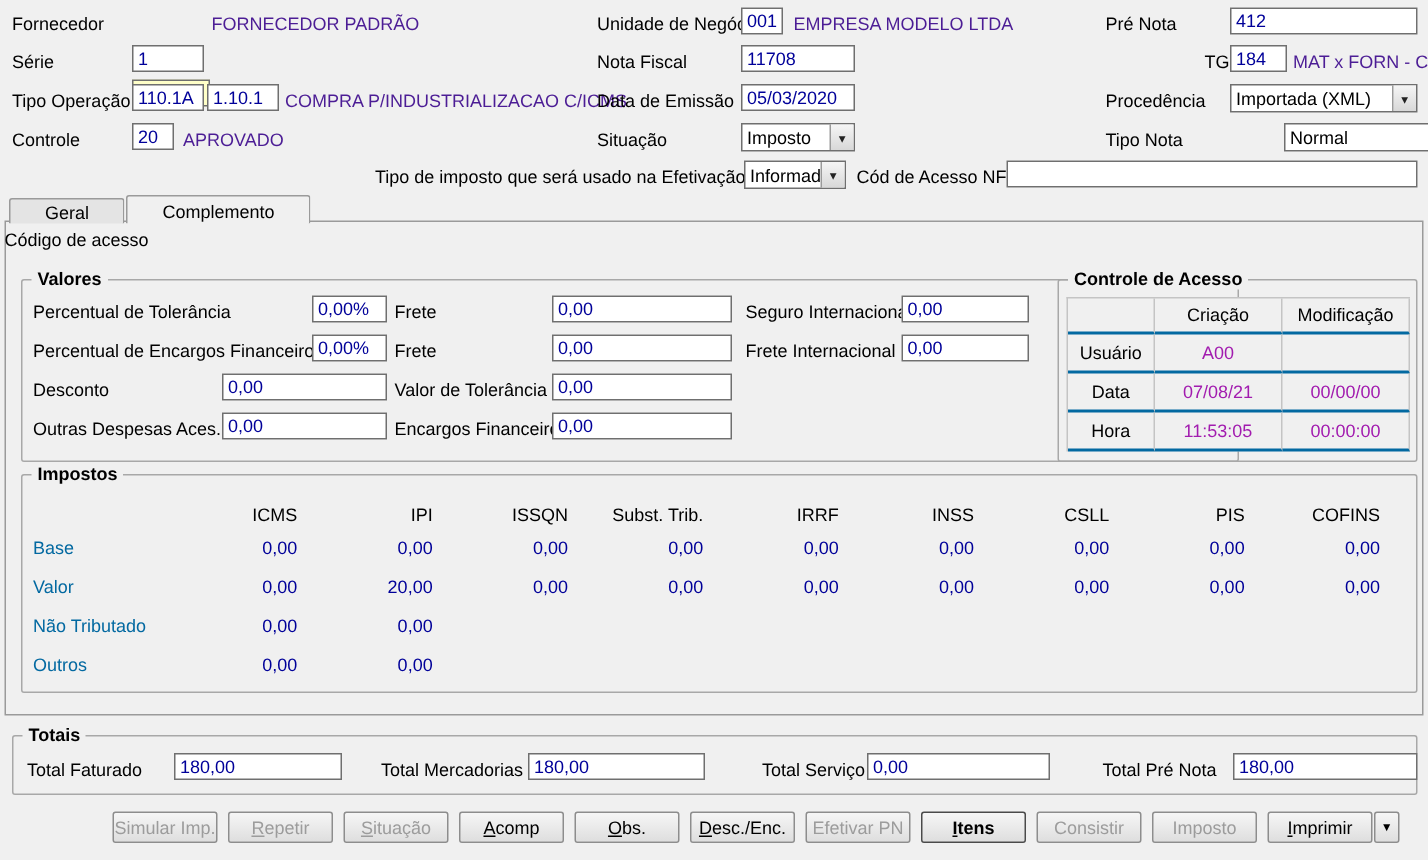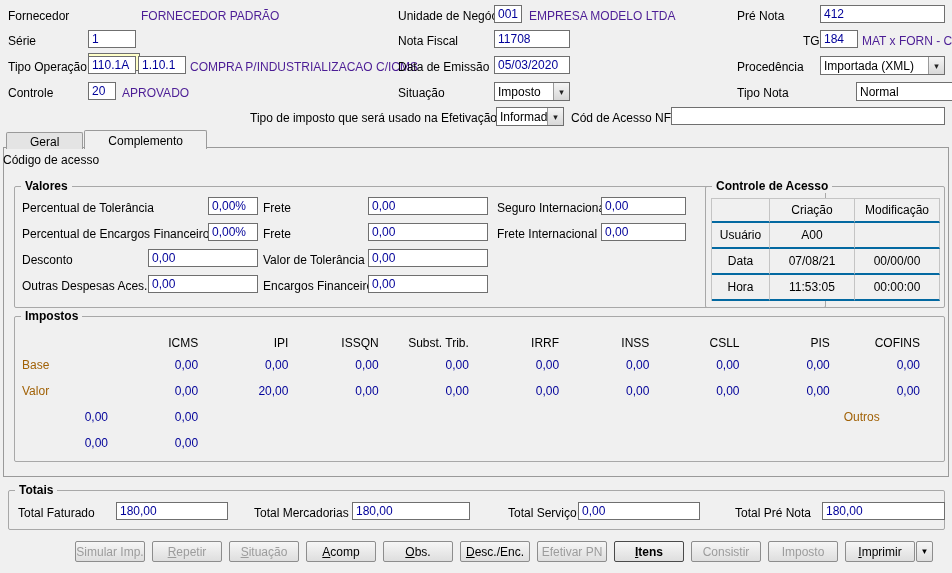--- a/index.html
+++ b/index.html
@@ -33,25 +33,25 @@
   }
   .tab.active { height:19px; background:#f0f0f0; padding-top:3px; }
   .tabpanel { position:absolute; left:3px; top:147px; width:946px; height:330px; border:1px solid #9a9a9a; background:#f0f0f0; }
   .gb { position:absolute; border:1px solid #a8a8a8; border-radius:2px; }
   .gb-title { position:absolute; top:-8px; left:6px; padding:0 4px; background:#f0f0f0; font-weight:bold; white-space:nowrap; }
   .center-cap { position:absolute; left:3px; width:946px; text-align:left; color:#000; }
   .ca-grid { position:absolute; display:grid; grid-template-columns:58px 85px 85px; grid-template-rows:24px 26px 26px 26px; border-left:1px solid #c4c4c4; border-top:1px solid #c4c4c4; background:#f0f0f0; }
   .ca-cell { border-right:1px solid #c4c4c4; border-bottom:2px solid #0369a1; display:flex; align-items:center; justify-content:center; white-space:nowrap; }
   .ca-head { color:#000; }
   .ca-rowlabel { color:#000; }
-  .ca-val { color:#000000; }
+  .ca-val { color:#a21caf; }
   .imp-grid { position:absolute; display:grid; grid-template-columns:100px repeat(9,1fr); grid-template-rows:22px 26px 26px 26px 26px; }
   .imp-cell { padding:4px 12px 0 0; text-align:right; white-space:nowrap; }
   .imp-head { color:#000; }
-  .imp-rowlabel { text-align:left; padding-left:2px; color:#a16207; }
+  .imp-rowlabel { text-align:left; padding-left:2px; color:#0369a1; }
   .imp-val { color:#000099; }
   .btnbar { position:absolute; left:75px; top:541px; display:flex; gap:7px; }
   .btn {
     width:70px; height:21px; display:flex; align-items:center; justify-content:center;
     background:linear-gradient(#f6f6f6,#dedede); border:1px solid #8d8d8d; border-radius:2px;
     font:12px "Liberation Sans", sans-serif; color:#000; white-space:nowrap; cursor:default;
   }
   .btn.disabled { color:#9c9c9c; }
   .btn.default { font-weight:bold; border-color:#4a4a4a; }
   .split { display:flex; gap:1px; }
@@ -194,20 +194,21 @@
   <div class="imp-cell imp-val">0,00</div>
   <div class="imp-cell imp-val">20,00</div>
   <div class="imp-cell imp-val">0,00</div>
   <div class="imp-cell imp-val">0,00</div>
   <div class="imp-cell imp-val">0,00</div>
   <div class="imp-cell imp-val">0,00</div>
   <div class="imp-cell imp-val">0,00</div>
   <div class="imp-cell imp-val">0,00</div>
   <div class="imp-cell imp-val">0,00</div>
 
+  <div class="imp-cell imp-rowlabel">Não Tributado</div>
   <div class="imp-cell imp-val">0,00</div>
   <div class="imp-cell imp-val">0,00</div>
   <div class="imp-cell imp-val"></div>
   <div class="imp-cell imp-val"></div>
   <div class="imp-cell imp-val"></div>
   <div class="imp-cell imp-val"></div>
   <div class="imp-cell imp-val"></div>
   <div class="imp-cell imp-val"></div>
   <div class="imp-cell imp-val"></div>
 

